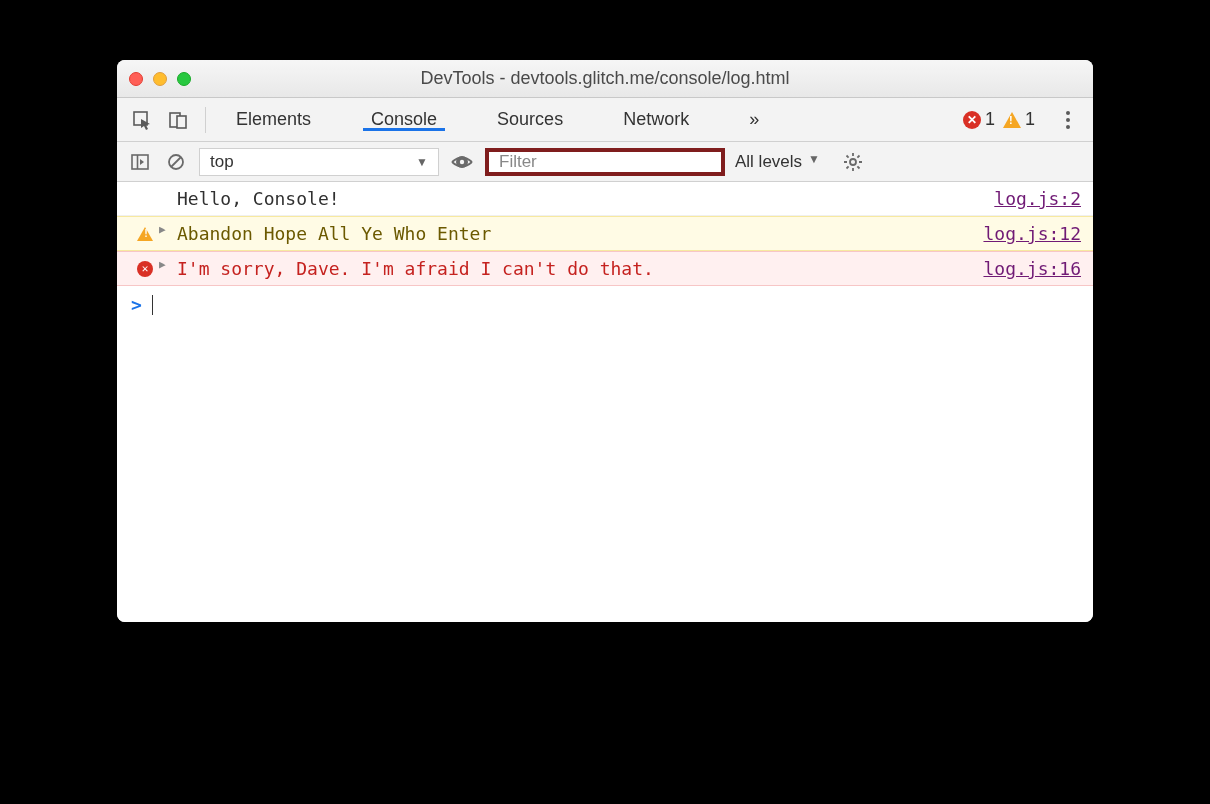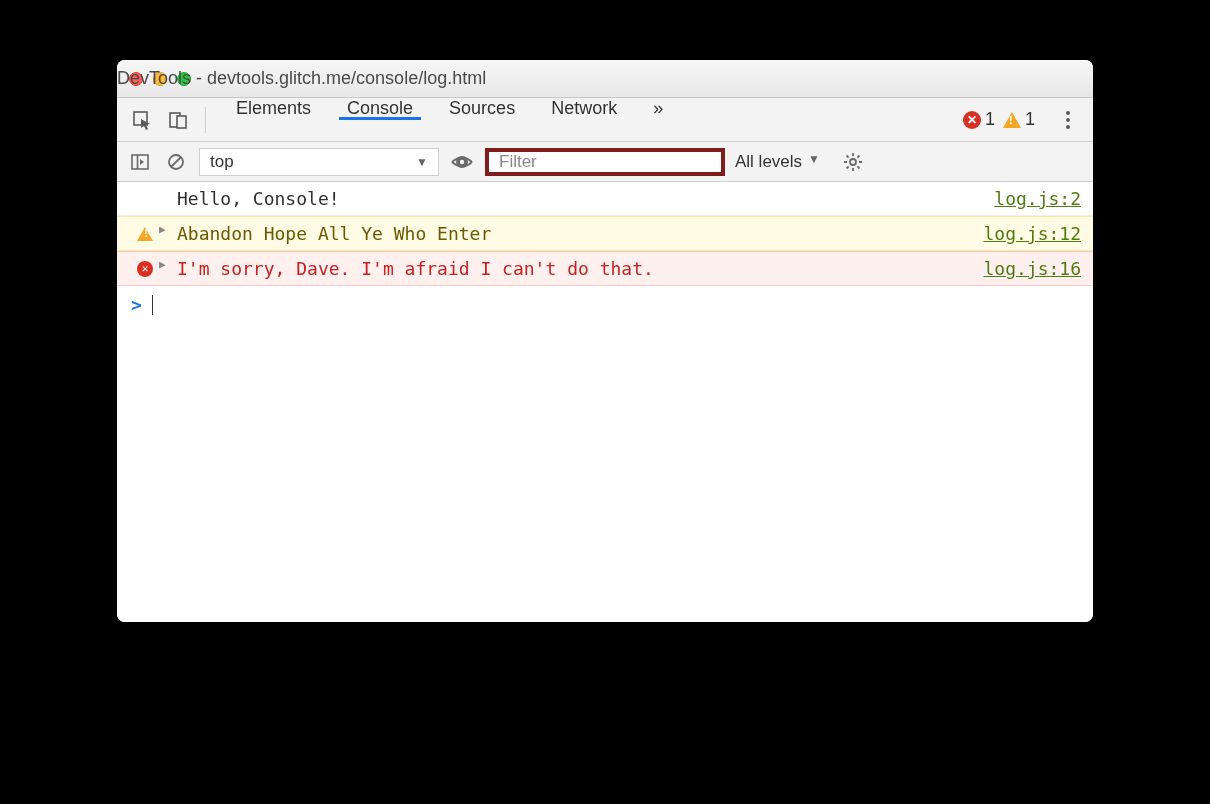--- a/index.html
+++ b/index.html
@@ -28,40 +28,40 @@
     align-items: center;
     padding: 0 12px;
     position: relative;
   }
   .traffic-lights { display: flex; gap: 10px; }
   .tl { width: 14px; height: 14px; border-radius: 50%; }
   .tl.red { background: #ff5f57; border: 1px solid #e33e32; }
   .tl.yellow { background: #ffbd2e; border: 1px solid #e09e3e; }
   .tl.green { background: #28c840; border: 1px solid #1aab29; }
   .title {
-    position: absolute; left: 0; right: 0; text-align: left;
+    position: absolute; left: 0; right: 0; text-align: center;
     font-size: 18px; color: #4a4a4a; pointer-events: none;
     font-weight: 400;
   }
 
   .tabbar {
     height: 44px;
     background: #f3f3f3;
     border-bottom: 1px solid #d0d0d0;
     display: flex;
     align-items: center;
     padding: 0 10px;
     gap: 6px;
   }
   .tabbar .iconbtn {
     width: 30px; height: 30px; display: flex; align-items: center; justify-content: center;
     color: #5a5a5a;
   }
   .tabbar .divider { width: 1px; height: 26px; background: #d0d0d0; margin: 0 6px; }
-  .tabs { display: flex; align-items: flex-start; height: 100%; }
+  .tabs { display: flex; align-items: center; height: 100%; gap: 24px; }
   .tab {
     padding: 0 18px; display: flex; align-items: center;
     font-size: 18px; color: #333;
   }
   .tab.active { color: #333; position: relative; }
   .tab.active::after {
     content: ""; position: absolute; left: 10px; right: 10px; bottom: -1px;
     height: 3px; background: #1a73e8;
   }
   .tabbar .spacer { flex: 1; }
@@ -93,21 +93,21 @@
     padding:0 10px; font-size:17px; color:#333;
   }
   .filter-input::placeholder { color:#888; }
   .levels { font-size:17px; color:#333; display:flex; align-items:flex-start; gap:6px;}
 
   .console-body { background:#fff; min-height: 440px; font-family: Menlo, Consolas, monospace; font-size:18px; }
   .row { display:flex; padding: 6px 12px 6px 14px; border-bottom:1px solid #f0f0f0; }
   .row .gutter { width:28px; display:flex; align-items:center; justify-content:center; }
   .row .toggle { width:14px; color:#888; font-size:11px; }
   .row .msg { flex:1; padding-left:4px; }
-  .row .src { color:#4d7c0f; text-decoration: underline; font-family: Menlo, Consolas, monospace; }
+  .row .src { color:#701a75; text-decoration: underline; font-family: Menlo, Consolas, monospace; }
 
   .row.log .msg { color:#303030; }
   .row.warn { background:#fffbe5; border-top:1px solid #f7e9a1; border-bottom:1px solid #f7e9a1;}
   .row.warn .msg { color:#6b5900; }
   .row.error { background:#fff0f0; border-top:1px solid #f7c6c6; border-bottom:1px solid #f7c6c6;}
   .row.error .msg { color:#c5221f; }
 
   .warn-icon {
     width:0;height:0;border-left:8px solid transparent;border-right:8px solid transparent;
     border-bottom:14px solid #f5a623; position:relative;

